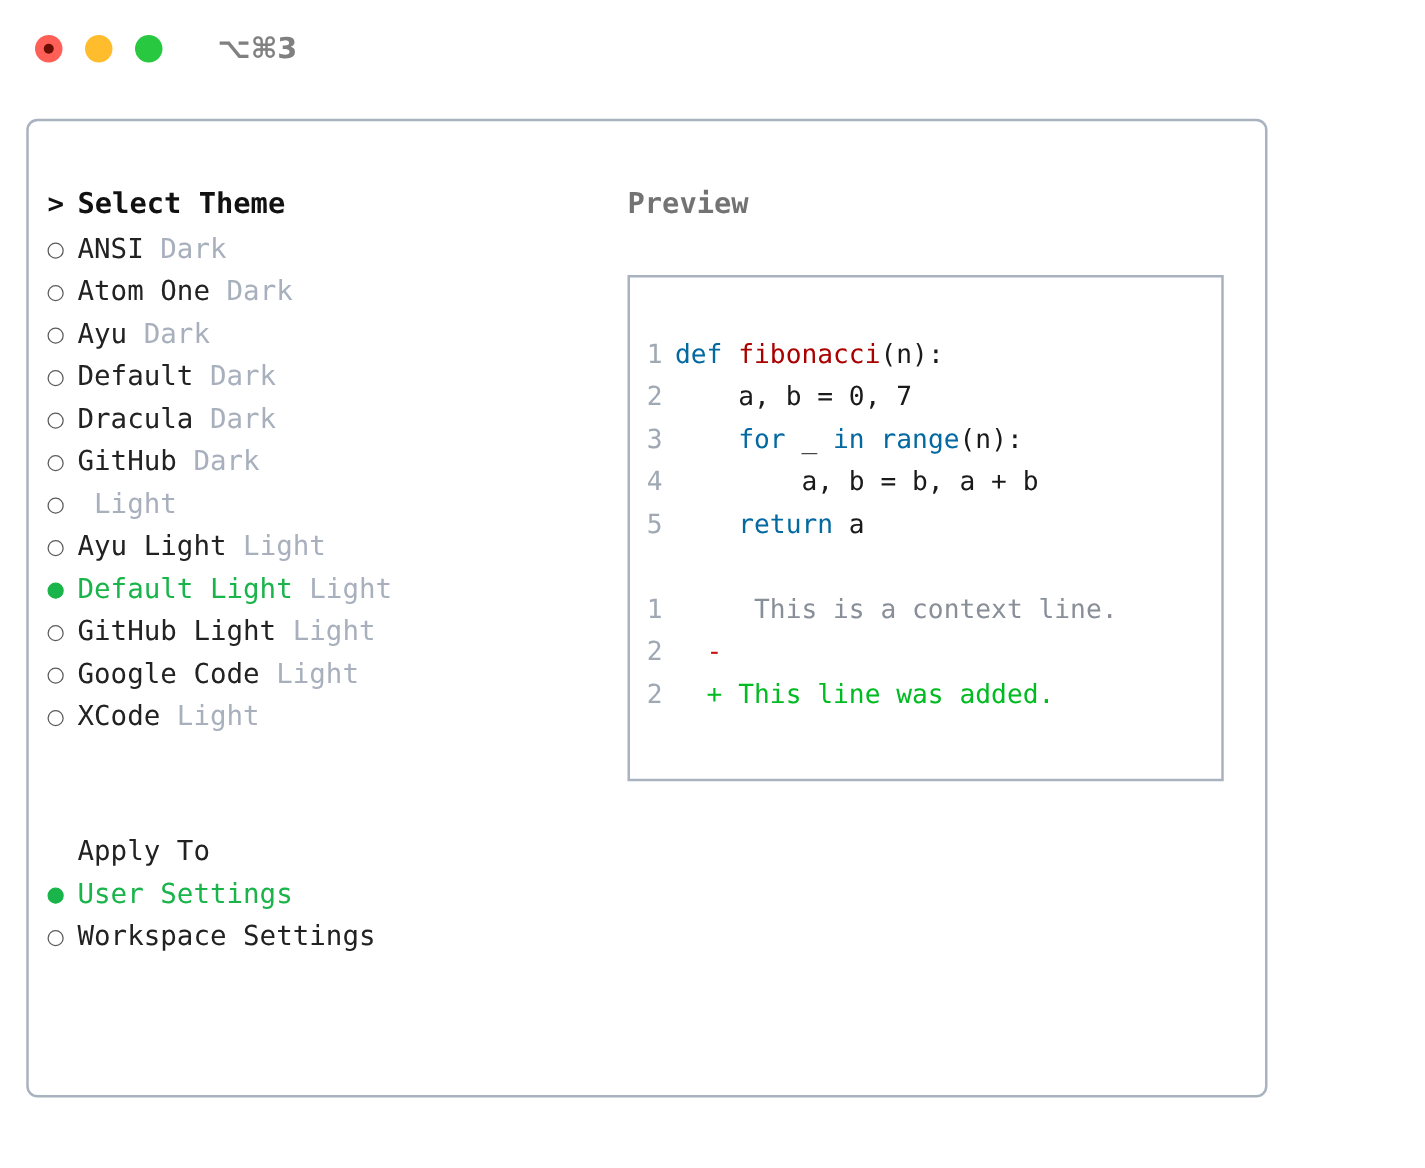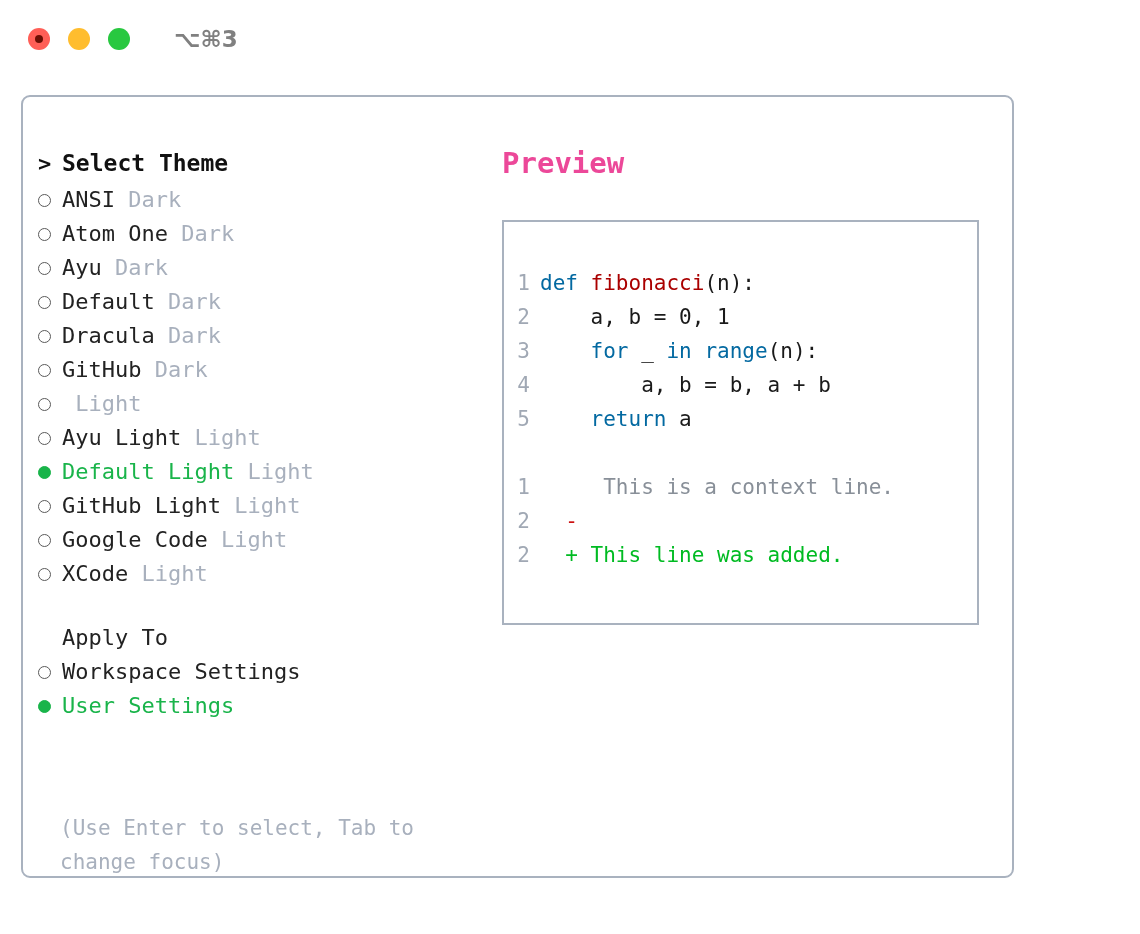--- a/index.html
+++ b/index.html
@@ -153,20 +153,21 @@
   }
 
   .section-head {
     display: flex;
     align-items: baseline;
     height: 34px;
     line-height: 34px;
     font-size: 22px;
     color: #222222;
     white-space: pre;
+    margin-top: 44px;
   }
   .spacer-md { height: 30px; }
 
   .hint {
     position: absolute;
     left: 37px;
     top: 714px;
     width: 400px;
     font-size: 21px;
     line-height: 34px;
@@ -174,23 +175,23 @@
   }
 
   
   .right-col {
     position: absolute;
     left: 479px;
     top: 46px;
     width: 490px;
   }
   .preview-title {
-    font-size: 29px;
+    font-size: 23px;
     font-weight: bold;
-    color: #ec4899;
+    color: #737373;
     line-height: 40px;
     height: 40px;
   }
   .preview-box {
     margin-top: 37px;
     width: 477px;
     height: 405px;
     border: 2px solid #a9b2bf;
     box-sizing: border-box;
     background: #ffffff;
@@ -265,33 +266,32 @@
           </div>
 
         <div class="spacer-md"></div>
 
         <div class="section-head">
           <span class="marker"> </span>
           <span>Apply To</span>
         </div>
 
         <div id="apply-list">
+            <div class="row"><span class="bullet-wrap"><span class="bullet on"></span></span><span class="label sel">User Settings</span></div>
             <div class="row"><span class="bullet-wrap"><span class="bullet off"></span></span><span class="label">Workspace Settings</span></div>
-            <div class="row"><span class="bullet-wrap"><span class="bullet on"></span></span><span class="label sel">User Settings</span></div>
           </div>
       </div>
 
-      <div class="hint">(Use Enter to select, Tab to change focus)</div>
 
       <div class="right-col">
         <div class="preview-title">Preview</div>
         <div class="preview-box">
           <div id="code-block">
               <div class="code-line"><span class="lnum">1</span><span class="code-text"><span class="kw">def </span><span class="fn">fibonacci</span><span class="plain">(n):</span></span></div>
-              <div class="code-line"><span class="lnum">2</span><span class="code-text"><span class="plain">    a, b = 0, 1</span></span></div>
+              <div class="code-line"><span class="lnum">2</span><span class="code-text"><span class="plain">    a, b = 0, 7</span></span></div>
               <div class="code-line"><span class="lnum">3</span><span class="code-text"><span class="plain">    </span><span class="kw">for</span><span class="plain"> _ </span><span class="kw">in</span><span class="plain"> </span><span class="kw">range</span><span class="plain">(n):</span></span></div>
               <div class="code-line"><span class="lnum">4</span><span class="code-text"><span class="plain">        a, b = b, a + b</span></span></div>
               <div class="code-line"><span class="lnum">5</span><span class="code-text"><span class="kw">    </span><span class="kw">return</span><span class="plain"> a</span></span></div>
             </div>
           <div class="gap-line"></div>
           <div id="diff-block">
               <div class="code-line"><span class="lnum">1</span><span class="diff-ctx">   </span><span class="diff-ctx">  This is a context line.</span></div>
               <div class="code-line"><span class="lnum">2</span><span class="diff-del">  -</span></div>
               <div class="code-line"><span class="lnum">2</span><span class="diff-add">  +</span><span class="diff-add"> This line was added.</span></div>
             </div>

